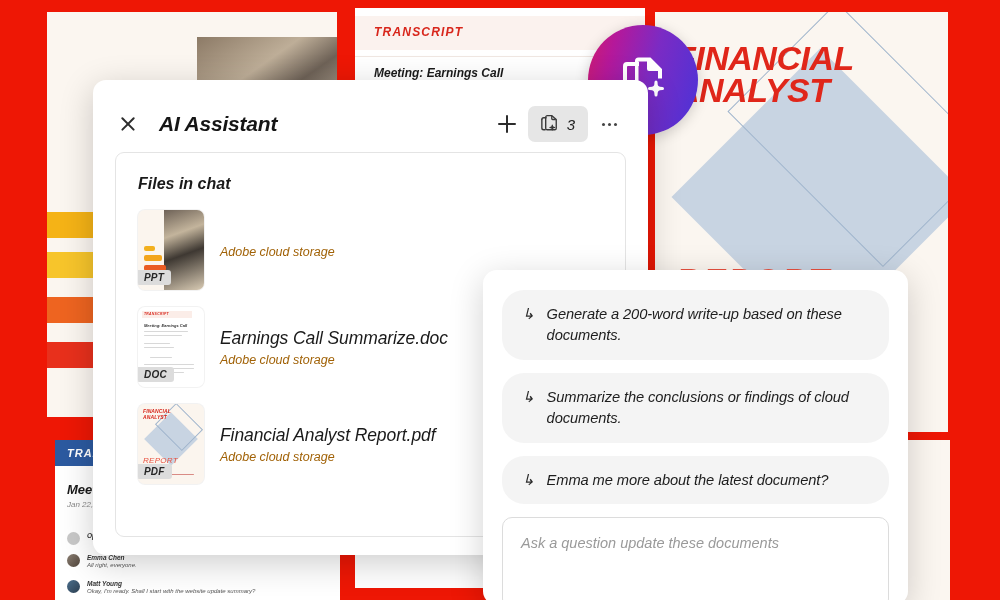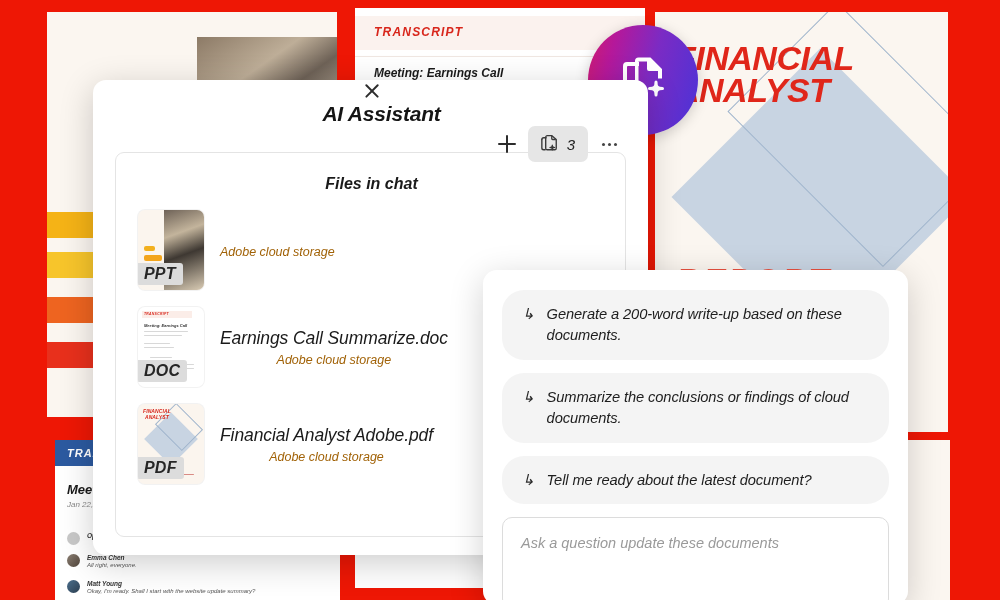--- a/index.html
+++ b/index.html
@@ -115,21 +115,21 @@
   
   #ai-panel {
     position: absolute; left: 93px; top: 80px;
     width: 555px; height: 475px;
     background: #fff; border-radius: 13px;
     box-shadow: 0 8px 34px rgba(0,0,0,.20);
     overflow: hidden;
   }
   .panel-header {
     position: relative; height: 72px;
-    display: flex; align-items: center; padding: 0 22px 0 24px; flex-direction: column;
+    display: flex; align-items: center; padding: 16px 22px 0 24px;
   }
   .close-x {
     width: 22px; height: 22px; flex: none; cursor: pointer;
     position: relative;
   }
   .close-x:before, .close-x:after {
     content:""; position:absolute; left:2px; top:10px; width:18px; height:1.9px;
     background:#2C2C2C; border-radius:1px;
   }
   .close-x:before { transform: rotate(45deg); }
@@ -155,32 +155,32 @@
   .attach-count { font-size:15px; color:#222; font-weight:400; }
   .more-btn {
     width:34px; height:34px; display:flex; align-items:center;
     justify-content:center; gap:3px; cursor:pointer;
   }
   .more-btn i { width:3px; height:3px; border-radius:50%; background:#444; display:block; }
 
   
   .files-card {
     margin: 0 22px; border:1px solid #E4E4E4; border-radius:9px;
-    height: 385px; padding: 22px 20px 0 22px; background:#fff;text-align:center;
+    height: 385px; padding: 22px 20px 0 22px; background:#fff;
   }
   .files-heading { font-size:16px; font-weight:700; color:#1A1A1A; margin-bottom:17px; }
   .file-row { display:flex; align-items:center; gap:16px; margin-bottom:17px; cursor:pointer; }
   .thumb {
     width:66px; height:80px; border-radius:7px; flex:none;
     position:relative; overflow:hidden; background:#FBF5EE;
     box-shadow:0 0 0 1px rgba(0,0,0,.05);
   }
   .thumb-badge {
     position:absolute; left:0; bottom:5px; background:#DCDCDC;
-    font-size:16px; font-weight:700; color:#262626;
+    font-size:10px; font-weight:700; color:#262626;
     padding:2px 7px 2px 6px; border-radius:0 3px 3px 0; letter-spacing:.2px;
   }
   .file-name { font-size:17.5px; color:#1A1A1A; letter-spacing:-0.1px; line-height:1.2; }
   .file-sub  { font-size:12.5px; color:#a16207; margin-top:4px; }
 
   
   .tb-photo { position:absolute; right:0; top:0; width:40px; height:80px;
     background:linear-gradient(160deg,#6E6257 0%,#C3B49C 30%,#3E3832 55%,#D9CBB4 100%); }
   .tb-bar { position:absolute; border-radius:2px; }
   .tb-b1 { left:6px; top:36px; width:11px; height:5px; background:#F2B01E; }
@@ -367,42 +367,42 @@
           <div class="tb-geo-l"></div>
           <div class="tb-fa">
             <span>FINANCIAL</span><br>
             <span>ANALYST</span>
           </div>
           <div class="tb-rep">REPORT</div>
           <div class="tb-line" style="left:32px;top:70px;width:24px;background:#D98B85"></div>
           <div class="thumb-badge">PDF</div>
         </div>
         <div>
-          <div class="file-name">Financial Analyst Adobe.pdf</div>
+          <div class="file-name">Financial Analyst Report.pdf</div>
           <div class="file-sub">Adobe cloud storage</div>
         </div>
       </div>
     </div>
   </div>
 
   <div id="suggestions-panel">
 
     <div class="chip">
       <span class="chip-arrow">↳</span>
       <span class="chip-text">Generate a 200-word write-up based on these documents.</span>
     </div>
 
     <div class="chip">
       <span class="chip-arrow">↳</span>
       <span class="chip-text">Summarize the conclusions or findings of cloud documents.</span>
     </div>
 
     <div class="chip">
       <span class="chip-arrow">↳</span>
-      <span class="chip-text">Tell me ready about the latest document?</span>
+      <span class="chip-text">Emma me more about the latest document?</span>
     </div>
 
     <div class="ask-box">
       <span class="ask-placeholder">Ask a question update these documents</span>
     </div>
   </div>
 
 </div>
 
 </body></html>

